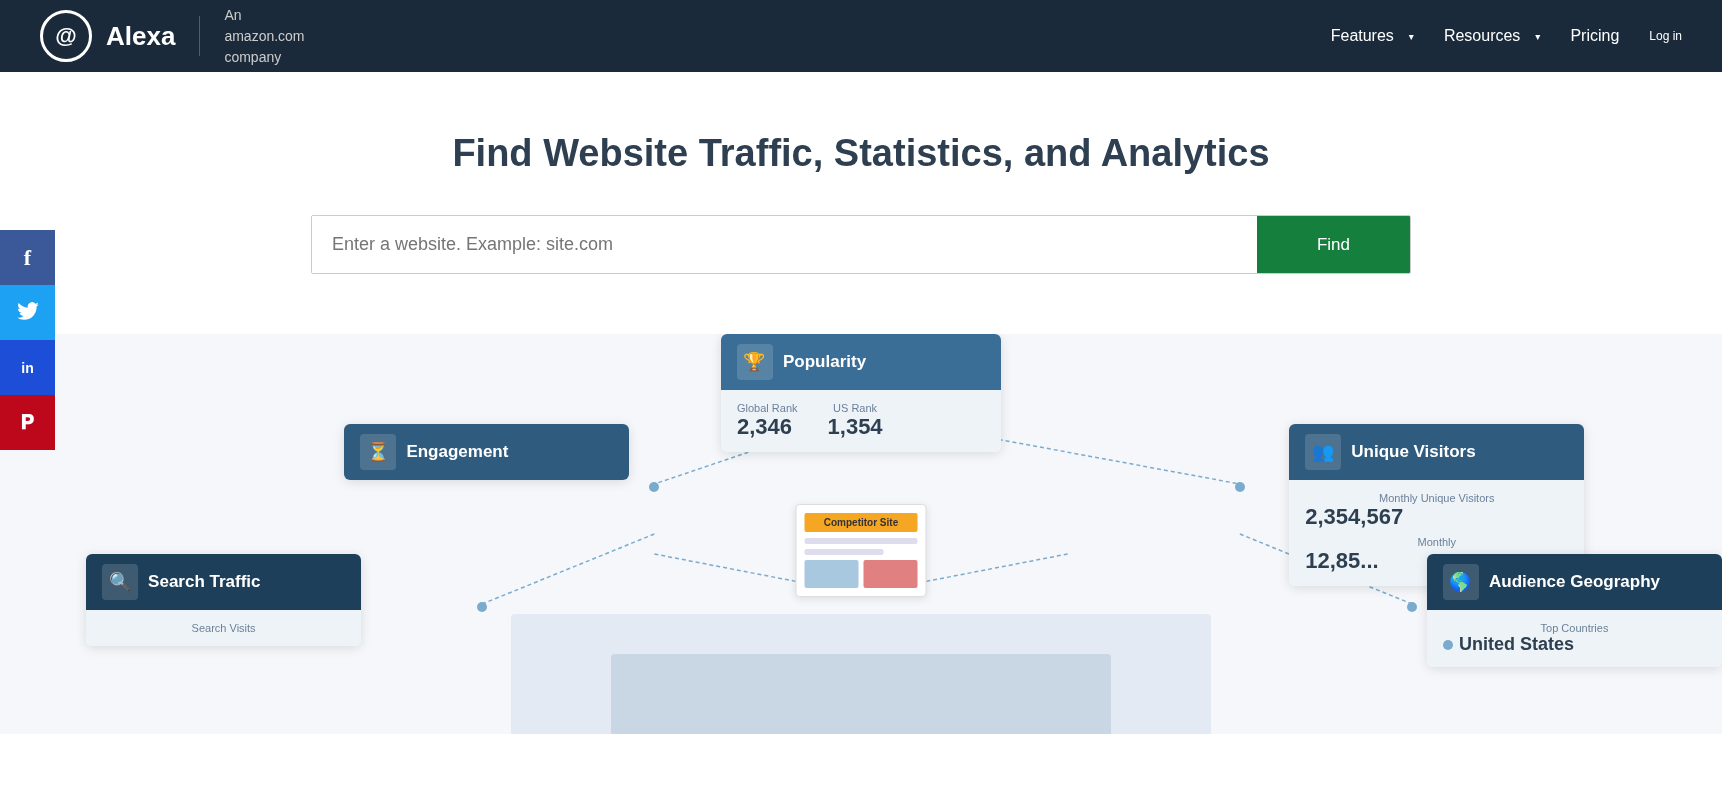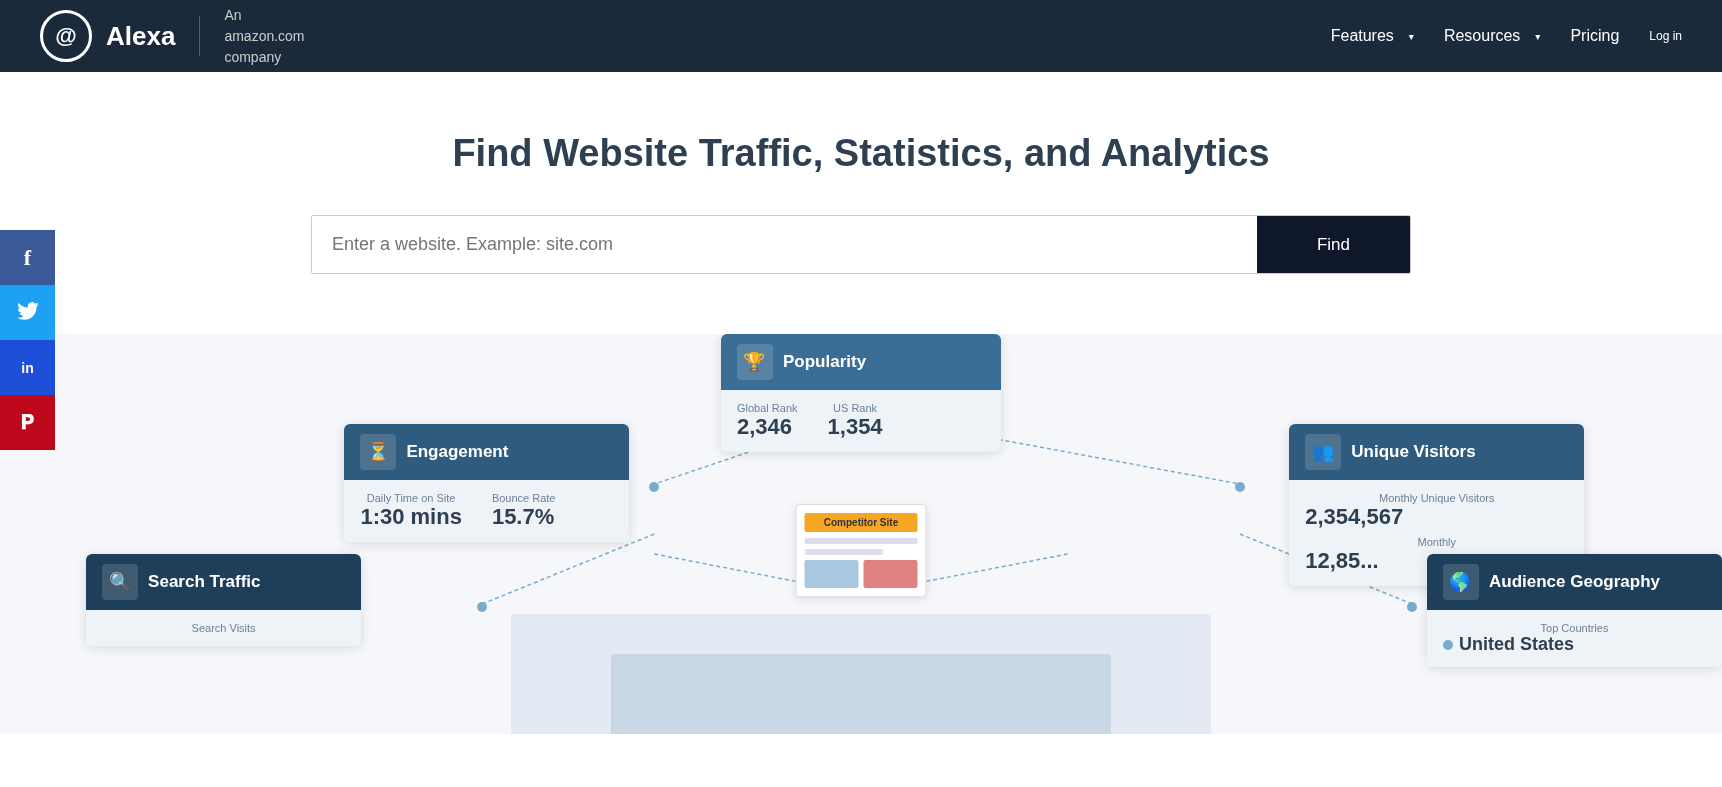--- a/index.html
+++ b/index.html
@@ -81,21 +81,21 @@
     }
     .search-input {
       flex: 1;
       padding: 18px 20px;
       font-size: 18px;
       border: none;
       outline: none;
       color: #aaa;
     }
     .search-btn {
-      background: #0f172a;
+      background: #15803d;
       color: #fff;
       border: none;
       padding: 18px 60px;
       font-size: 17px;
       cursor: pointer;
       font-weight: 500;
     }
 
     
     .infographic {
@@ -311,32 +311,20 @@
         </div>
       </div>
     </div>
   </div>
 
   <div class="card card-engagement" style="top:90px; left:20%; width:285px;">
     <div class="card-header" style="background:#2e5b7e;">
       <div class="card-header-icon">⏳</div>
       <span>Engagement</span>
     </div>
-    <div class="card-body">
-      <div class="card-row">
-        <div>
-          <div class="card-stat-label">Daily Time on Site</div>
-          <div class="card-stat-value">1:30 mins</div>
-        </div>
-        <div>
-          <div class="card-stat-label">Bounce Rate</div>
-          <div class="card-stat-value">15.7%</div>
-        </div>
-      </div>
-    </div>
   </div>
 
   <div class="card card-visitors" style="top:90px; right:8%; width:295px;">
     <div class="card-header" style="background:#2e5b7e;">
       <div class="card-header-icon">👥</div>
       <span>Unique Visitors</span>
     </div>
     <div class="card-body">
       <div>
         <div class="card-stat-label">Monthly Unique Visitors</div>

